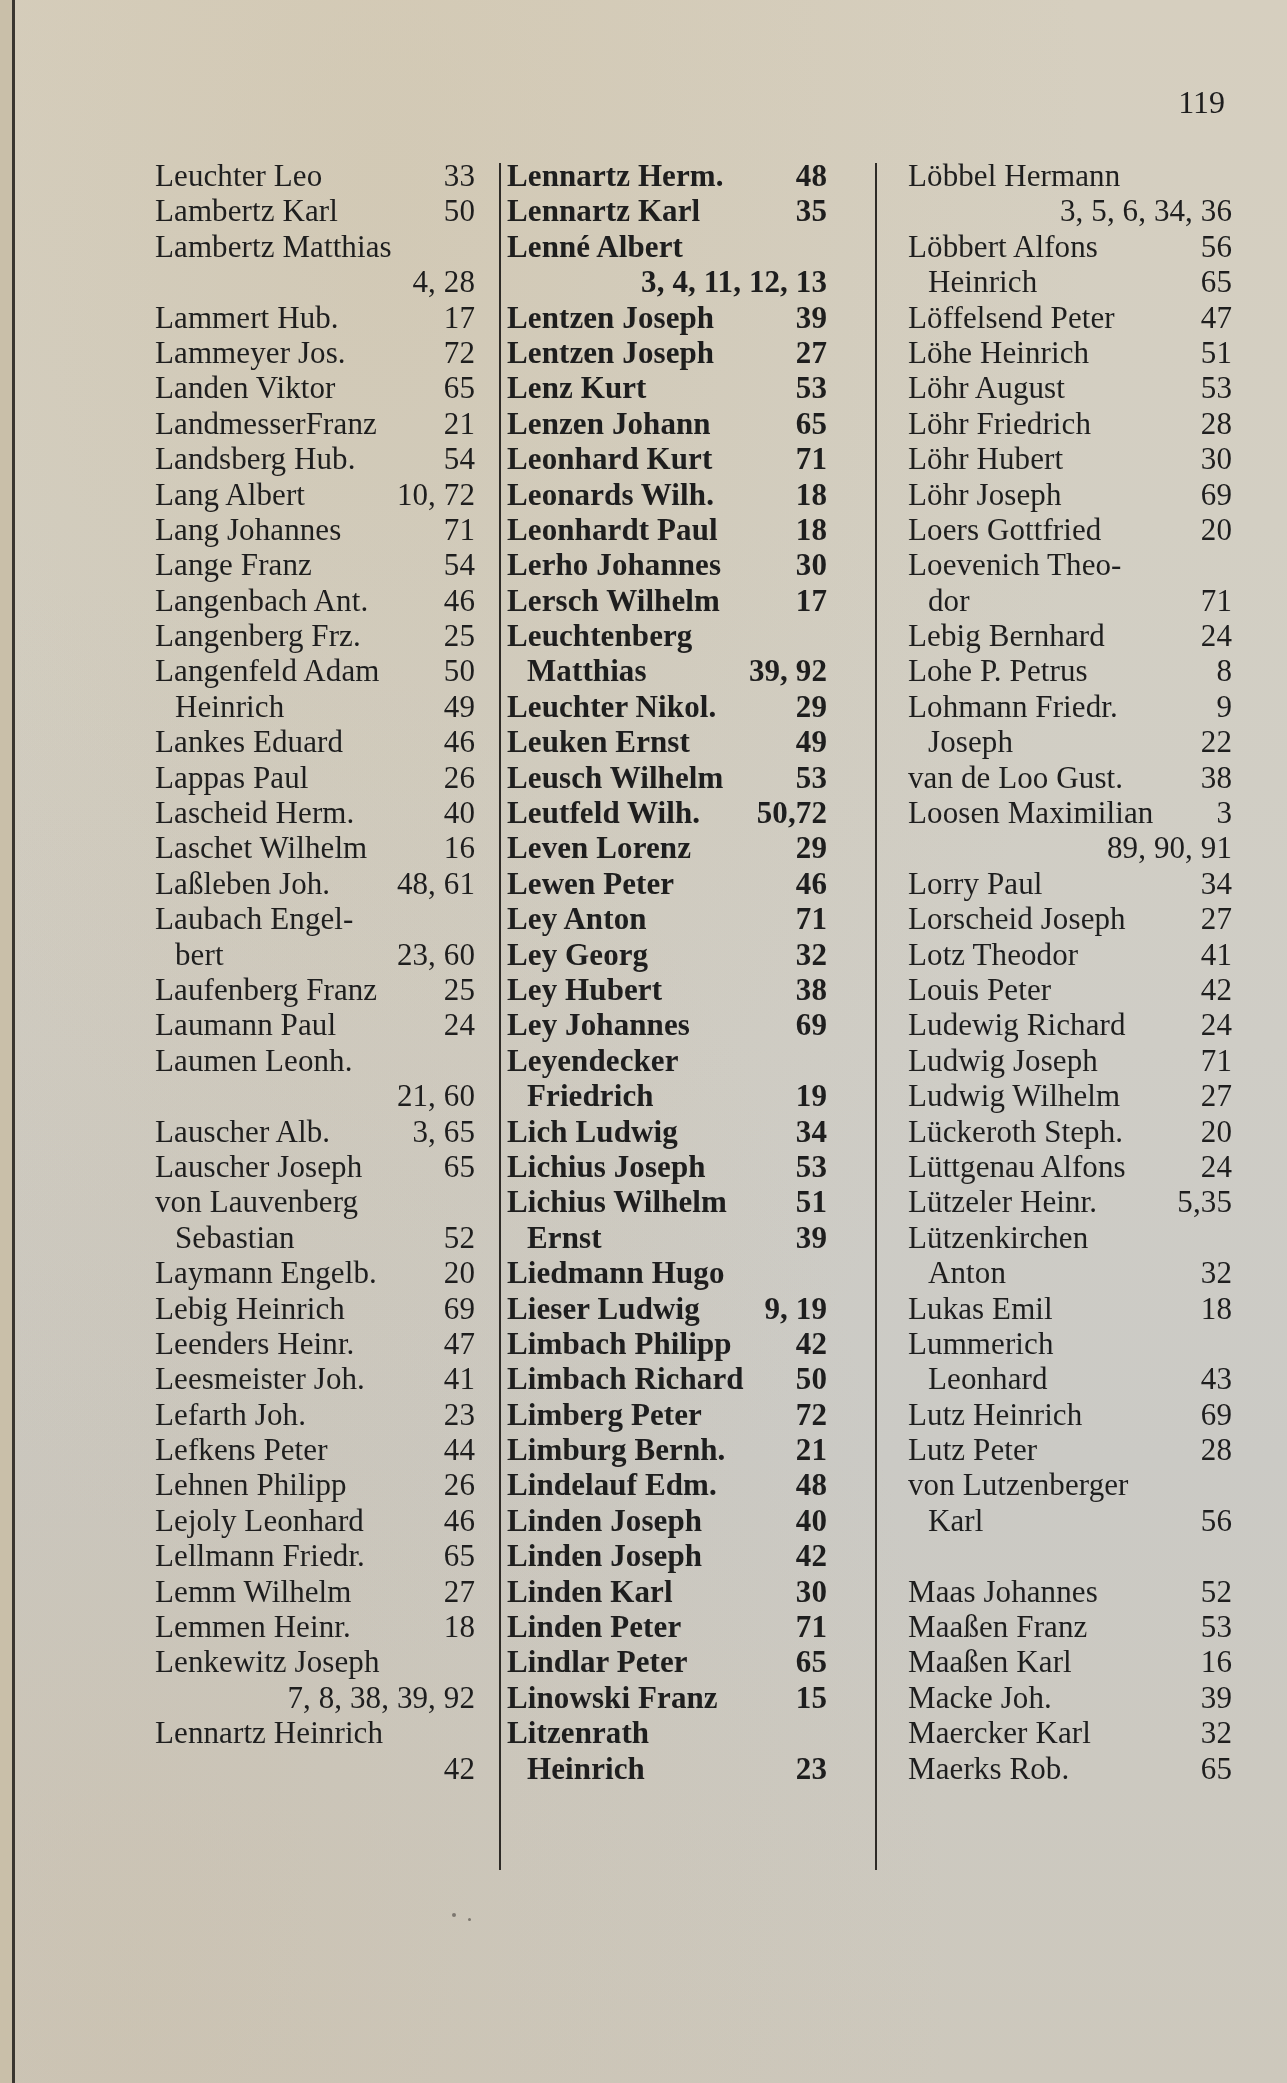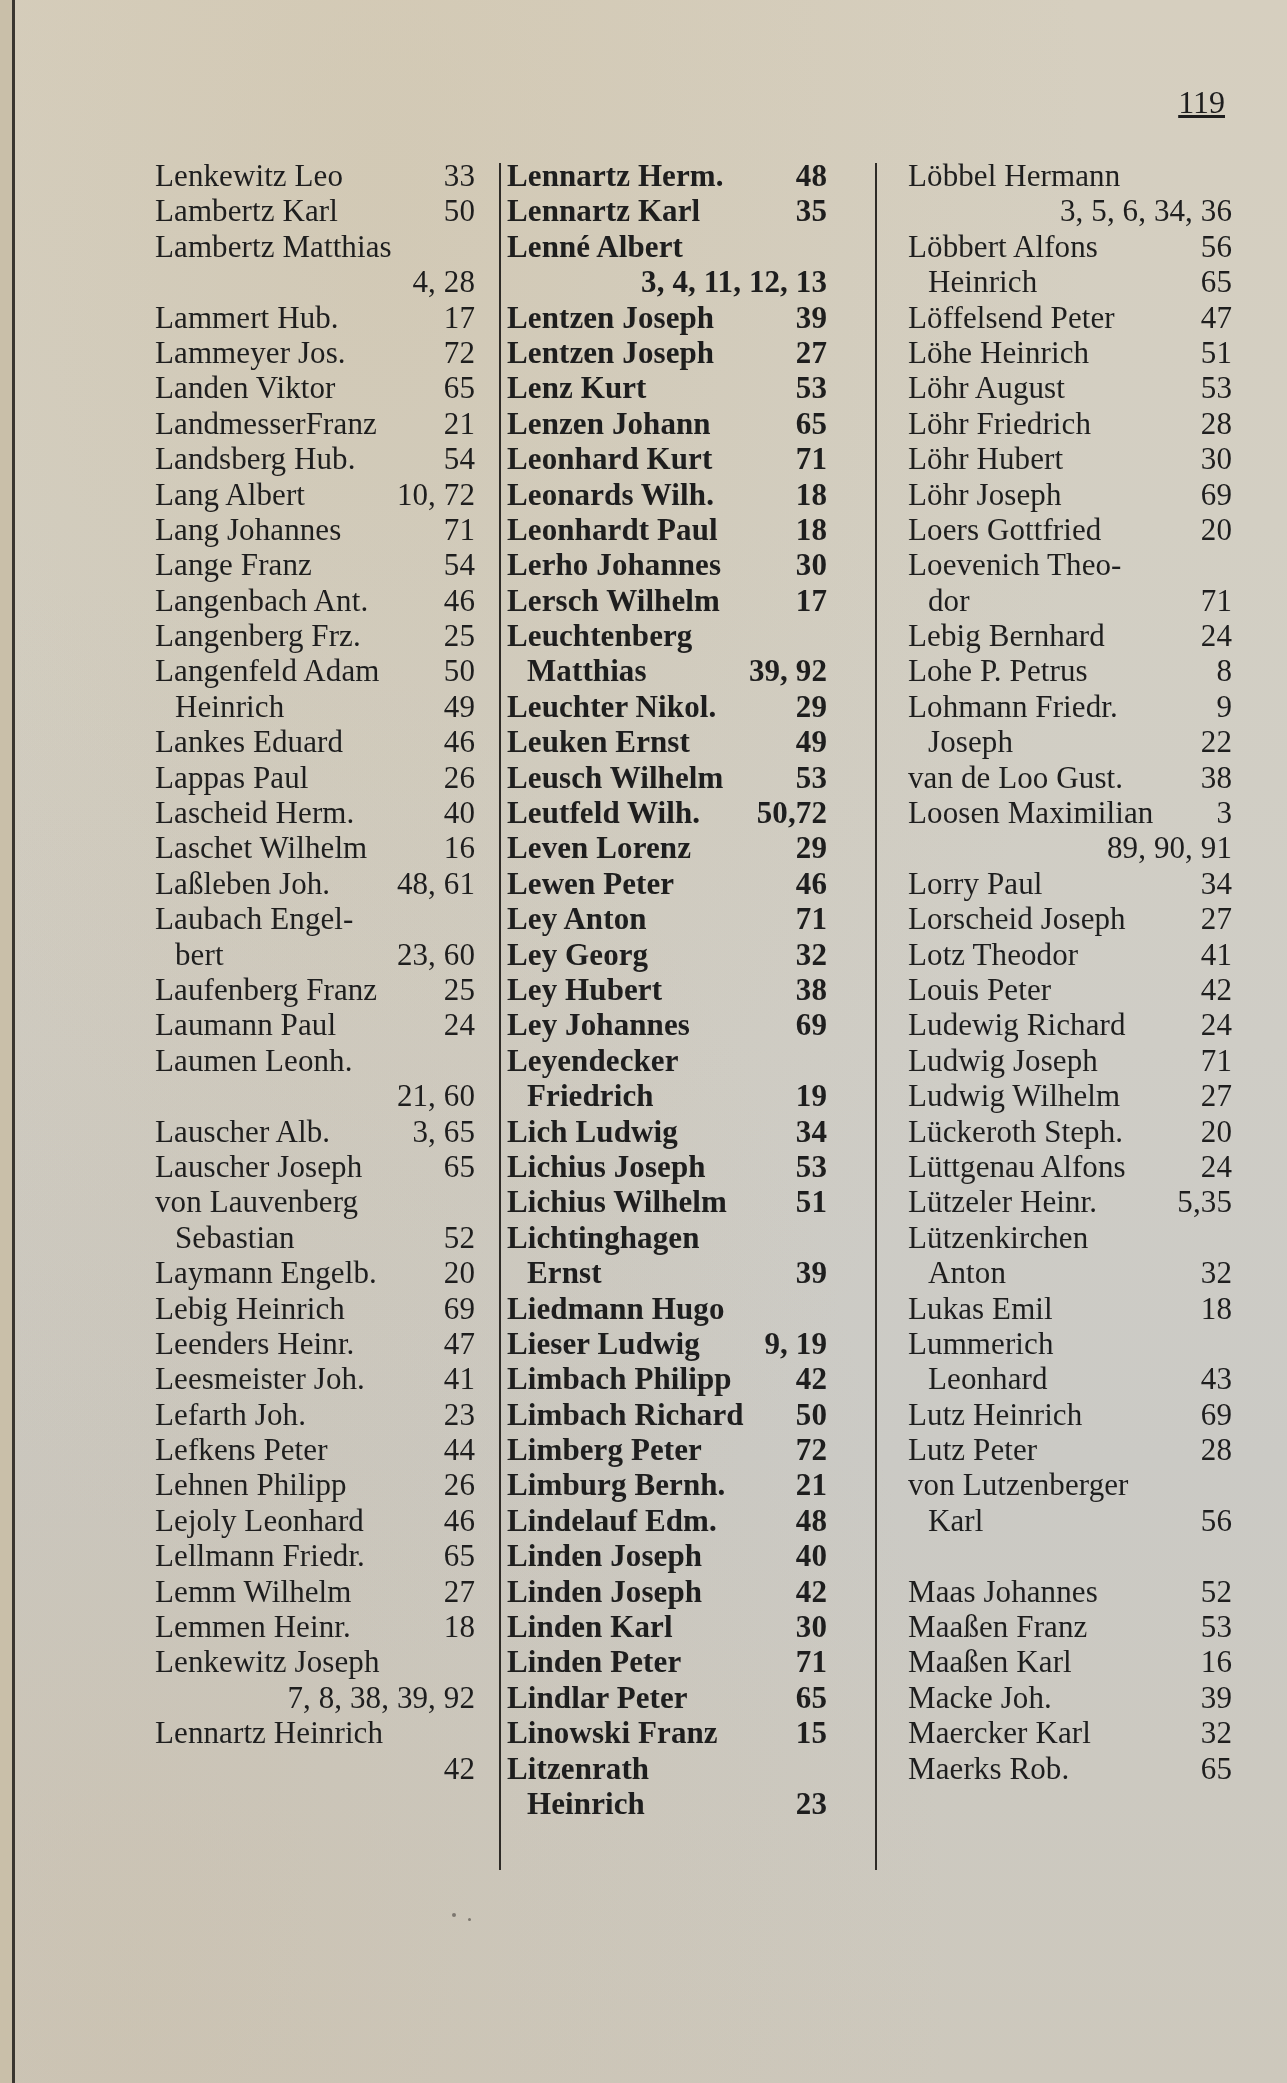--- a/index.html
+++ b/index.html
@@ -38,21 +38,20 @@
     height: 2083px;
     background: #3a3630;
   }
   .page-number {
     position: absolute;
     top: 82px;
     right: 62px;
     font-size: 32px;
     line-height: 40px;
     color: #1e1e1e;
-    text-decoration: underline;
   }
   .column {
     position: absolute;
     top: 158px;
   }
   #col-1 { left: 155px; width: 320px; }
   #col-2 { left: 507px; width: 320px; font-weight: bold; }
   #col-3 { left: 908px; width: 324px; }
   .divider {
     position: absolute;
@@ -88,21 +87,21 @@
 <body>
 
 <div class="paper-tint"></div>
 <div class="binding-edge"></div>
 <div class="binding-line"></div>
 
 <div class="page-number">119</div>
 
 <div class="column" id="col-1">
     <div class="row">
-      <span class="name">Lenkewitz Leo</span>
+      <span class="name">Leuchter Leo</span>
       <span class="pages">33</span>
     </div>
     <div class="row">
       <span class="name">Lambertz Karl</span>
       <span class="pages">50</span>
     </div>
     <div class="row">
       <span class="name">Lambertz Matthias</span>
       <span class="pages"></span>
     </div>
@@ -393,24 +392,20 @@
       <span class="name">Lich Ludwig</span>
       <span class="pages">34</span>
     </div>
     <div class="row">
       <span class="name">Lichius Joseph</span>
       <span class="pages">53</span>
     </div>
     <div class="row">
       <span class="name">Lichius Wilhelm</span>
       <span class="pages">51</span>
-    </div>
-    <div class="row">
-      <span class="name">Lichtinghagen</span>
-      <span class="pages"></span>
     </div>
     <div class="row indent">
       <span class="name">Ernst</span>
       <span class="pages">39</span>
     </div>
     <div class="row">
       <span class="name">Liedmann Hugo</span>
       <span class="pages"></span>
     </div>
     <div class="row">

